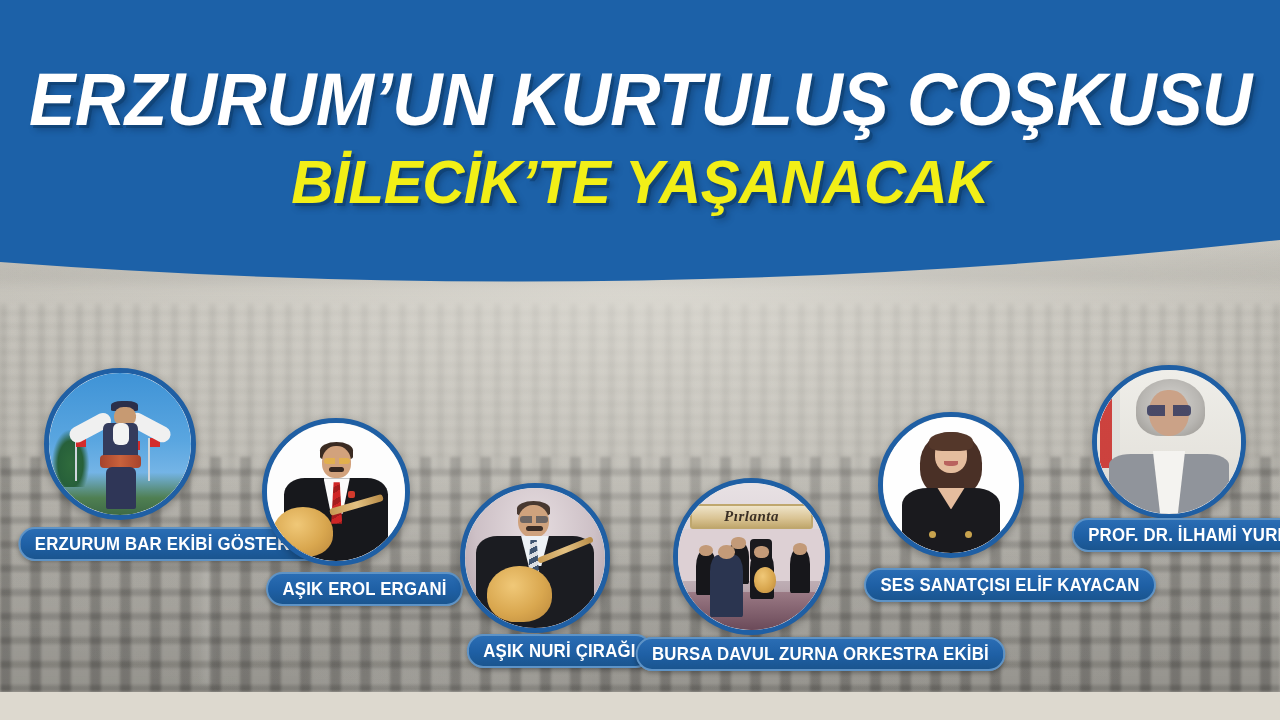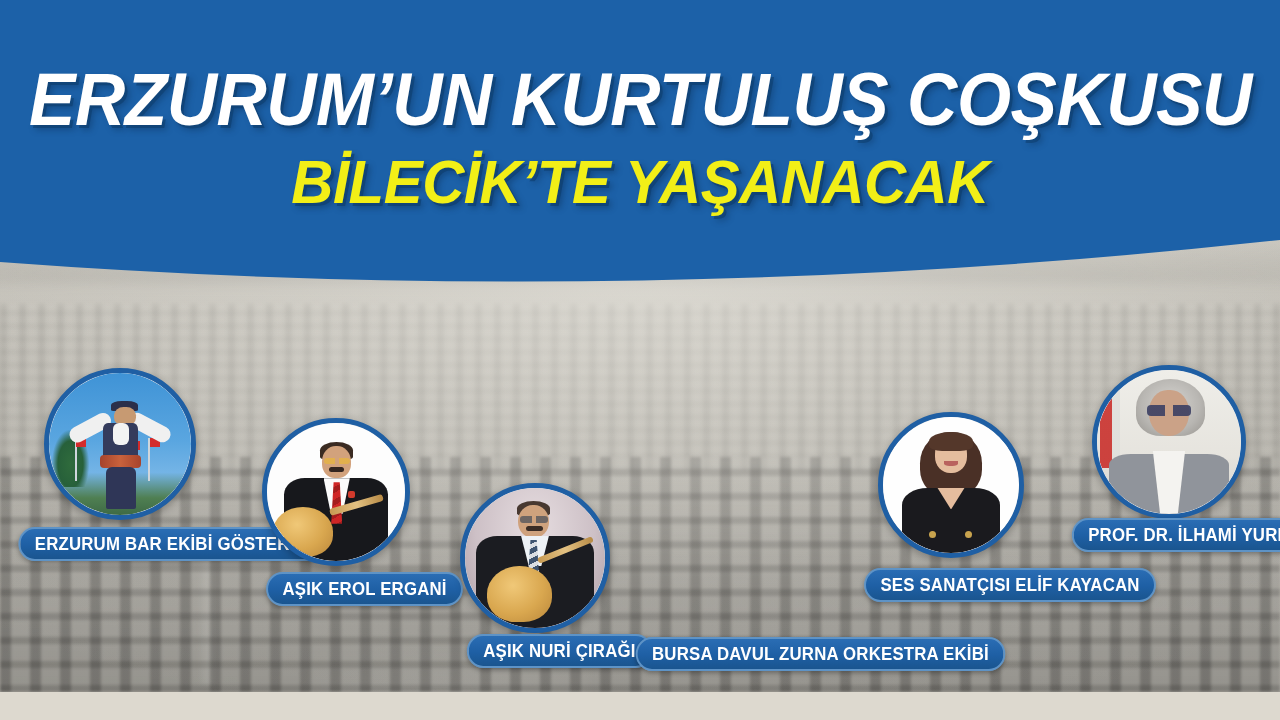--- a/index.html
+++ b/index.html
@@ -337,20 +337,43 @@
         <div class="nu-mous"></div>
         <div class="nu-shirt"></div>
         <div class="nu-tie"></div>
         <div class="baglama-neck" style="left:52%; top:50%; width:42%; height:4%; transform:rotate(-22deg); transform-origin:0 50%;"></div>
         <div class="baglama-body" style="left:16%; top:56%; width:46%; height:40%;"></div>
       </div>
     </div>
   </div>
   <div class="pill" style="left:463px; top:634px;">AŞIK NURİ ÇIRAĞI</div>
 
+  <div class="portrait" style="left:673px; top:478px; width:157px; height:157px;">
+    <div class="inner">
+      <div class="art-band">
+        <div class="bd-wall"></div>
+        <div class="bd-signboard">
+          <div class="bd-signtext">Pırlanta</div>
+        </div>
+        <div class="bd-floor"></div>
+        <div class="bd-speaker" style="left:49%; top:38%; width:15%; height:15%;"></div>
+        <div class="bd-musician" style="left:12%; top:46%; width:14%; height:30%;"></div>
+        <div class="bd-face" style="left:14%; top:42%; width:10%; height:8%;"></div>
+        <div class="bd-musician" style="left:34%; top:41%; width:14%; height:28%;"></div>
+        <div class="bd-face" style="left:36%; top:37%; width:10%; height:8%;"></div>
+        <div class="bd-musician" style="left:49%; top:47%; width:16%; height:32%;"></div>
+        <div class="bd-face" style="left:52%; top:43%; width:10%; height:8%;"></div>
+        <div class="bd-musician" style="left:76%; top:45%; width:14%; height:30%;"></div>
+        <div class="bd-face" style="left:78%; top:41%; width:10%; height:8%;"></div>
+        <div class="baglama-body" style="left:52%; top:57%; width:15%; height:18%;"></div>
+        <div class="bd-lead-suit" style="left:22%; top:49%; width:22%; height:42%;"></div>
+        <div class="bd-face" style="left:27%; top:42%; width:12%; height:10%;"></div>
+      </div>
+    </div>
+  </div>
   <div class="pill" style="left:628px; top:637px;">BURSA DAVUL ZURNA ORKESTRA EKİBİ</div>
 
   <div class="portrait" style="left:878px; top:412px; width:146px; height:146px;">
     <div class="inner">
       <div class="art-elif">
         <div class="el-hairback"></div>
         <div class="el-face"></div>
         <div class="el-hairfront"></div>
         <div class="el-smile"></div>
         <div class="el-dress"></div>

